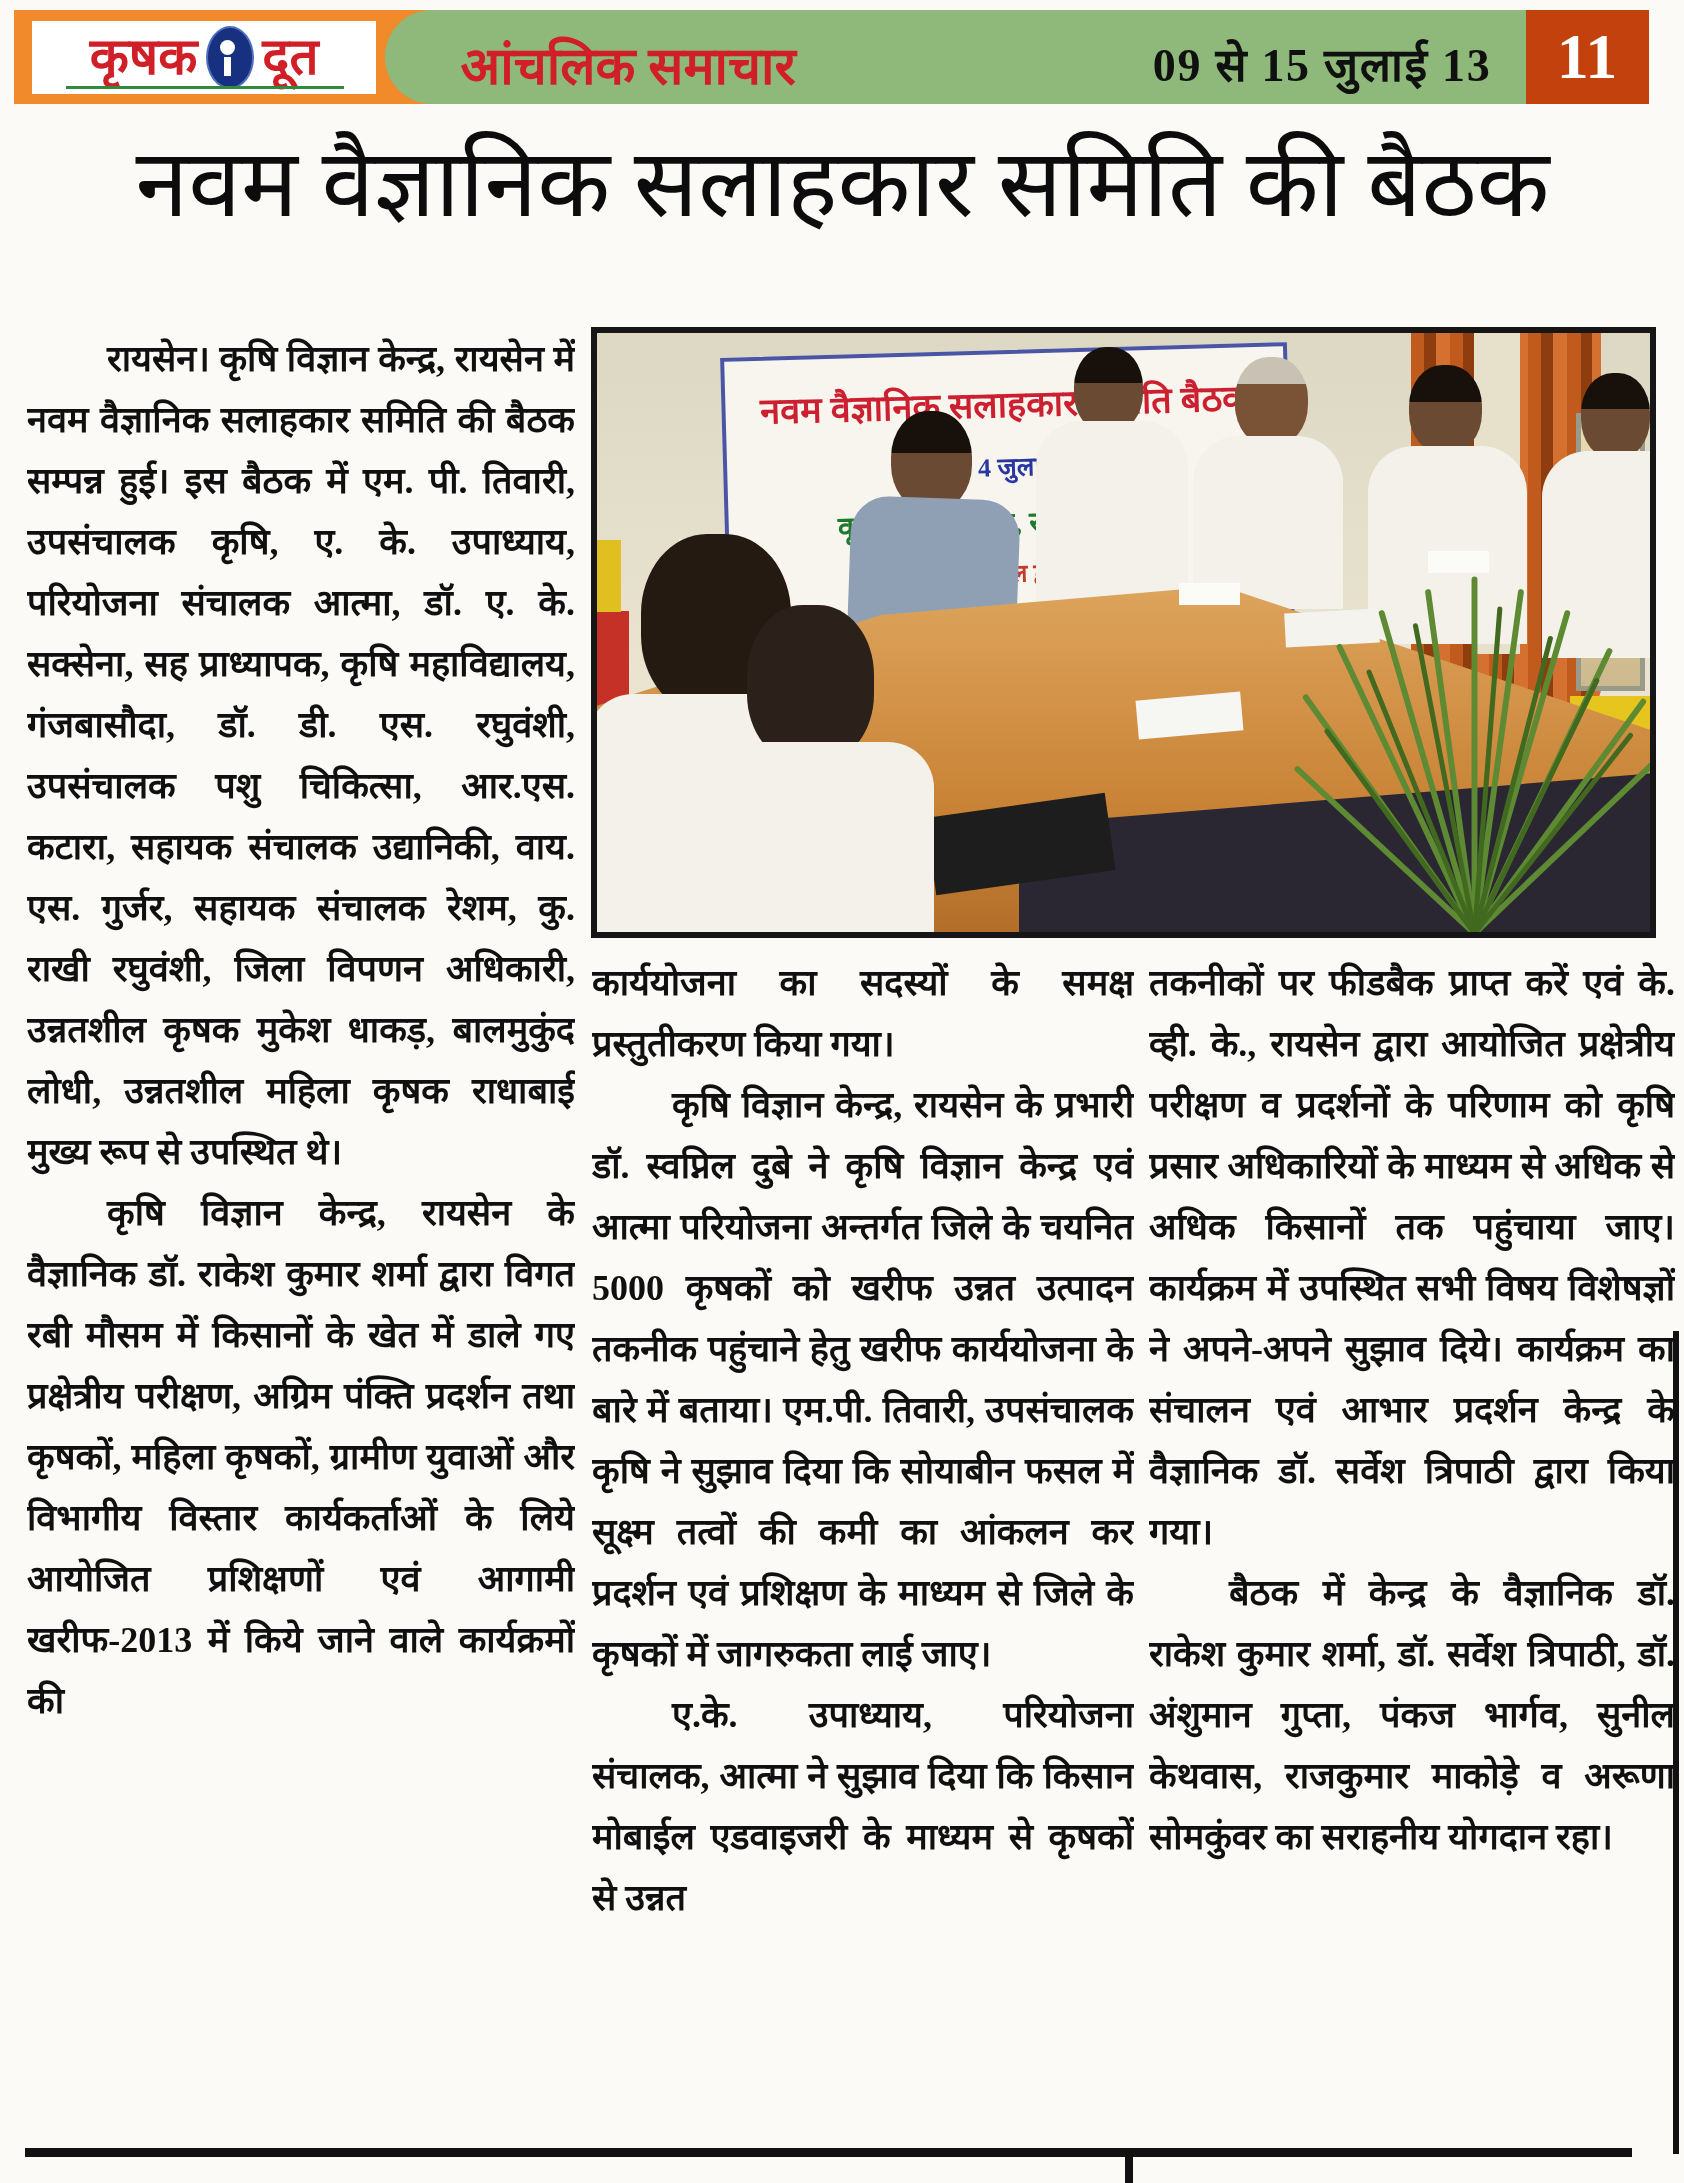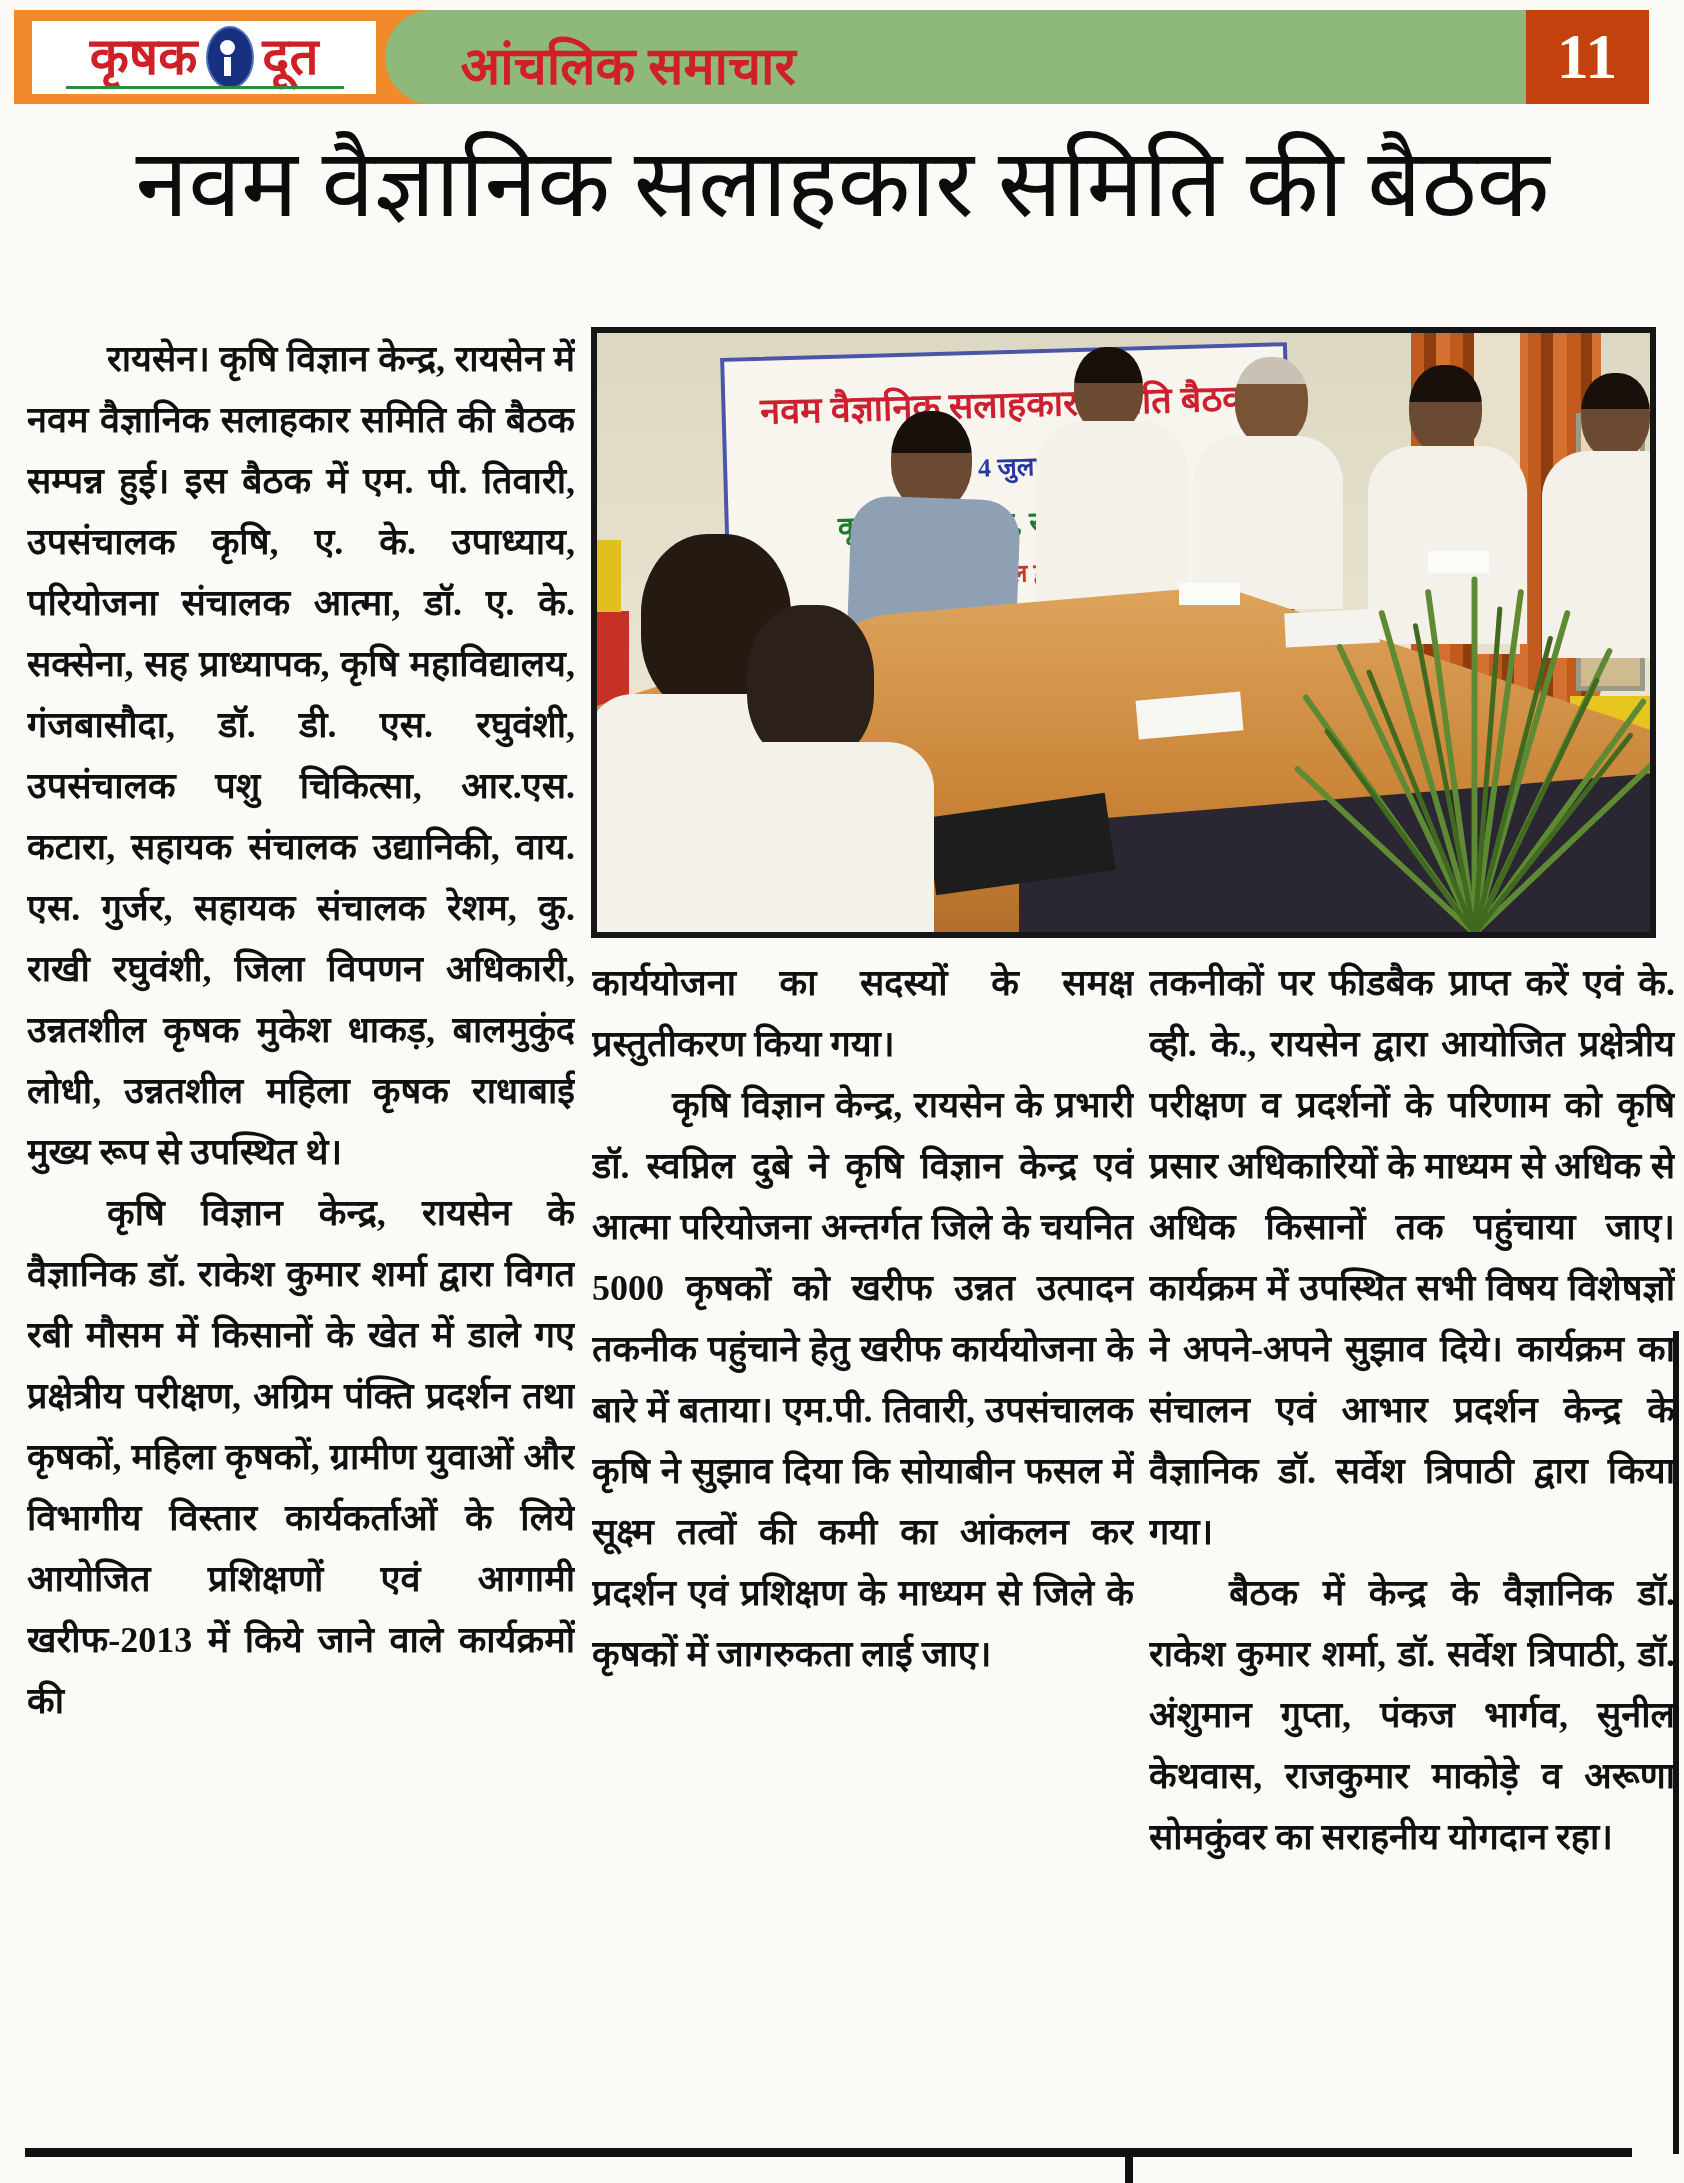--- a/index.html
+++ b/index.html
@@ -104,20 +104,21 @@
     <span class="logo-word">कृषक</span>
     <span class="emblem">
       <span class="emblem-core"></span>
       <span class="emblem-tail" style="position:absolute;"></span>
     </span>
     <span class="logo-word">दूत</span>
     <span class="tagline-stripe"></span>
   </div>
   <div class="section-panel">
     <span class="section-title">आंचलिक समाचार</span>
+    <span class="date-range">09 से 15 जुलाई 13</span>
   </div>
   <div class="page-box">11</div>
 </div>
 
 <div class="headline">नवम वैज्ञानिक सलाहकार समिति की बैठक</div>
 
 <div class="photo">
   <div class="wall-paper"></div>
 
   <div class="curtain"></div>
@@ -192,20 +193,21 @@
 </div>
 
 <div class="col col-left">
   <p class="indent">रायसेन। कृषि विज्ञान केन्द्र, रायसेन में नवम वैज्ञानिक सलाहकार समिति की बैठक सम्पन्न हुई। इस बैठक में एम. पी. तिवारी, उपसंचालक कृषि, ए. के. उपाध्याय, परियोजना संचालक आत्मा, डॉ. ए. के. सक्सेना, सह प्राध्यापक, कृषि महाविद्यालय, गंजबासौदा, डॉ. डी. एस. रघुवंशी, उपसंचालक पशु चिकित्सा, आर.एस. कटारा, सहायक संचालक उद्यानिकी, वाय. एस. गुर्जर, सहायक संचालक रेशम, कु. राखी रघुवंशी, जिला विपणन अधिकारी, उन्नतशील कृषक मुकेश धाकड़, बालमुकुंद लोधी, उन्नतशील महिला कृषक राधाबाई मुख्य रूप से उपस्थित थे।</p>
   <p class="indent">कृषि विज्ञान केन्द्र, रायसेन के वैज्ञानिक डॉ. राकेश कुमार शर्मा द्वारा विगत रबी मौसम में किसानों के खेत में डाले गए प्रक्षेत्रीय परीक्षण, अग्रिम पंक्ति प्रदर्शन तथा कृषकों, महिला कृषकों, ग्रामीण युवाओं और विभागीय विस्तार कार्यकर्ताओं के लिये आयोजित प्रशिक्षणों एवं आगामी खरीफ-2013 में किये जाने वाले कार्यक्रमों की</p>
 </div>
 
 <div class="col col-mid">
   <p>कार्ययोजना का सदस्यों के समक्ष प्रस्तुतीकरण किया गया।</p>
   <p class="indent">कृषि विज्ञान केन्द्र, रायसेन के प्रभारी डॉ. स्वप्निल दुबे ने कृषि विज्ञान केन्द्र एवं आत्मा परियोजना अन्तर्गत जिले के चयनित 5000 कृषकों को खरीफ उन्नत उत्पादन तकनीक पहुंचाने हेतु खरीफ कार्ययोजना के बारे में बताया। एम.पी. तिवारी, उपसंचालक कृषि ने सुझाव दिया कि सोयाबीन फसल में सूक्ष्म तत्वों की कमी का आंकलन कर प्रदर्शन एवं प्रशिक्षण के माध्यम से जिले के कृषकों में जागरुकता लाई जाए।</p>
+  <p class="indent">ए.के. उपाध्याय, परियोजना संचालक, आत्मा ने सुझाव दिया कि किसान मोबाईल एडवाइजरी के माध्यम से कृषकों से उन्नत</p>
 </div>
 
 <div class="col col-right">
   <p>तकनीकों पर फीडबैक प्राप्त करें एवं के. व्ही. के., रायसेन द्वारा आयोजित प्रक्षेत्रीय परीक्षण व प्रदर्शनों के परिणाम को कृषि प्रसार अधिकारियों के माध्यम से अधिक से अधिक किसानों तक पहुंचाया जाए। कार्यक्रम में उपस्थित सभी विषय विशेषज्ञों ने अपने-अपने सुझाव दिये। कार्यक्रम का संचालन एवं आभार प्रदर्शन केन्द्र के वैज्ञानिक डॉ. सर्वेश त्रिपाठी द्वारा किया गया।</p>
   <p class="indent">बैठक में केन्द्र के वैज्ञानिक डॉ. राकेश कुमार शर्मा, डॉ. सर्वेश त्रिपाठी, डॉ. अंशुमान गुप्ता, पंकज भार्गव, सुनील केथवास, राजकुमार माकोड़े व अरूणा सोमकुंवर का सराहनीय योगदान रहा।</p>
 </div>
 
 <div class="bottom-rule"></div>
 <div class="bottom-tick"></div>
 <div class="right-rule"></div>

